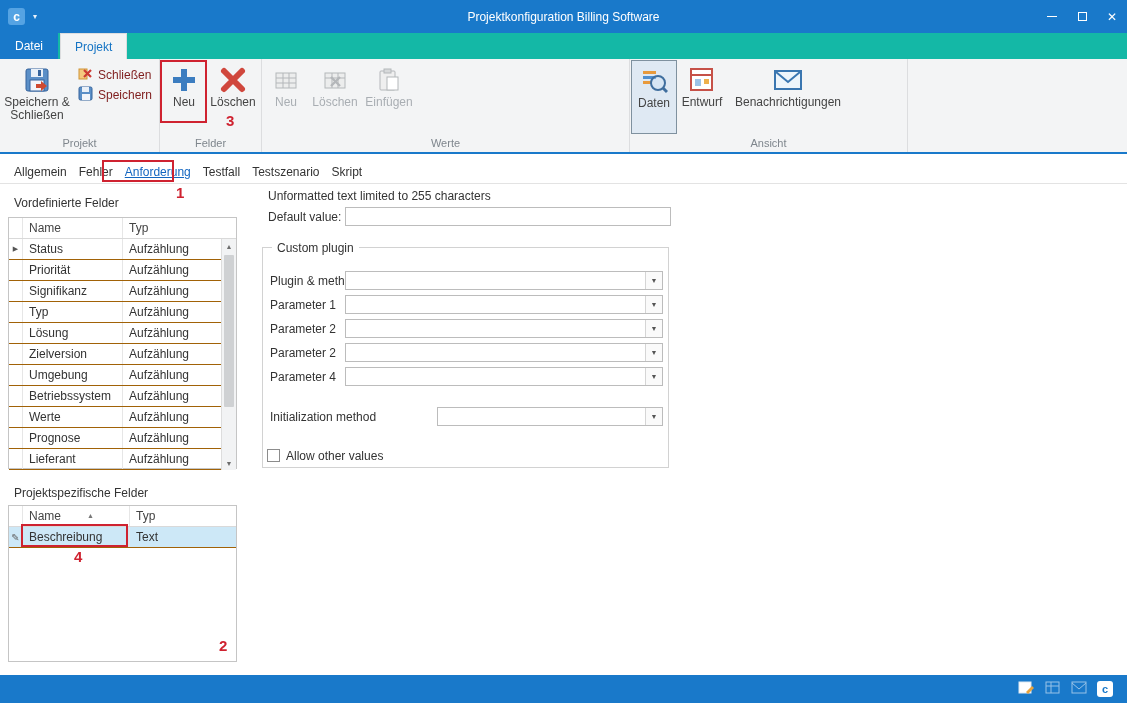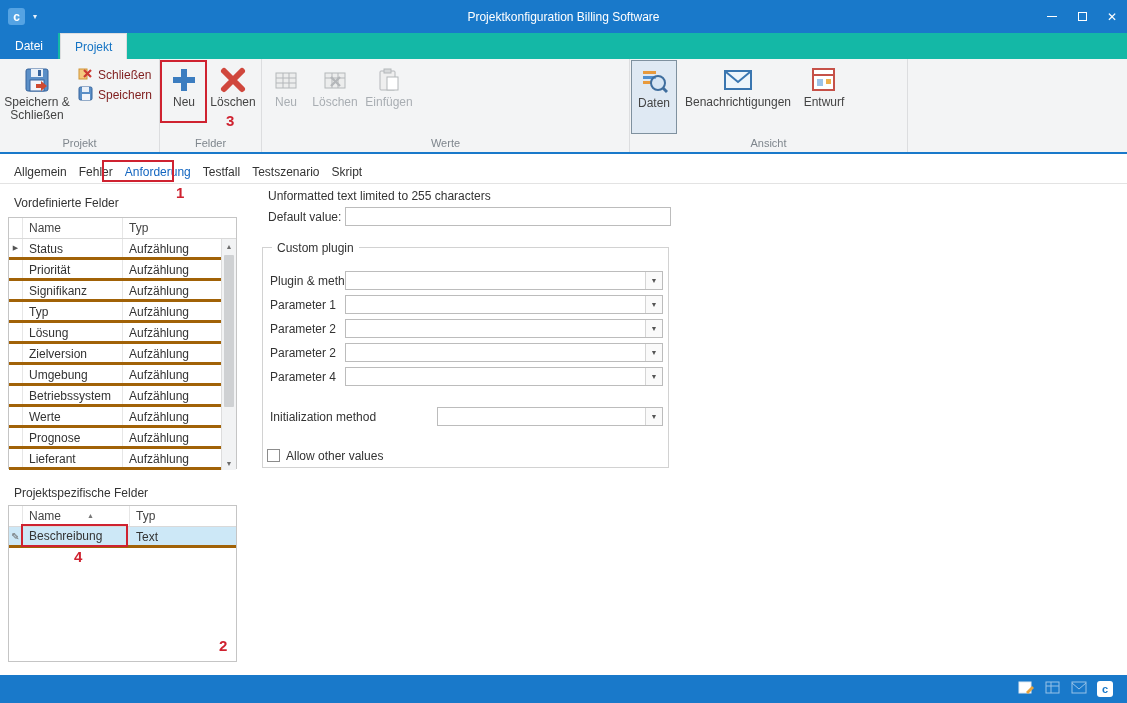--- a/index.html
+++ b/index.html
@@ -30,29 +30,29 @@
   .bicon{height:33px;display:flex;align-items:center;justify-content:center}
   .blabel{font-size:12px;text-align:center;line-height:13px;color:#444;white-space:normal}
   .smallcol{display:flex;flex-direction:column;margin-top:5px}
   .smallbtn{display:flex;align-items:center;gap:5px;height:20px;padding:0 5px;color:#7f1d1d}
   .dis .blabel,.smallbtn.dis{color:#a9aeb3}
   .btn-sel{background:#dfe9f3;border:1px solid #7f919f}
 
   
   .cfg-tabs{position:absolute;top:160px;left:0;width:100%;height:24px;display:flex;align-items:center;padding-left:12px;gap:8px;border-bottom:1px solid #e3e3e3;background:#fff}
   .cfg-tab{color:#333;padding:0 2px}
-  .cfg-tab.active{color:#1366c0;}
+  .cfg-tab.active{color:#1366c0;text-decoration:underline}
 
   
   .lp-title{position:absolute;left:14px;color:#333}
   .grid{position:absolute;left:8px;width:229px;border:1px solid #c5c5c5;background:#fff;display:flex;flex-direction:column}
   .ghead{display:flex;height:21px;border-bottom:1px solid #d9d9d9;color:#444}
   .gbody{flex:1;display:flex}
   .growscol{flex:1}
-  .grow{display:flex;height:21px;border-bottom:3px solid #a16207}
+  .grow{display:flex;height:21px;border-bottom:1px solid #a16207}
   .gind{width:14px;border-right:1px solid #e6e6e6;display:flex;align-items:center;justify-content:center;color:#555}
   .gname{width:100px;border-right:1px solid #e6e6e6;padding:0 0 0 6px;line-height:20px;overflow:hidden;white-space:nowrap}
   .gtyp{flex:1;padding-left:6px;line-height:20px;overflow:hidden;white-space:nowrap}
   .ghead .gname,.ghead .gtyp{line-height:20px}
   .scrollbar{width:15px;border-left:1px solid #ddd;background:#f2f3f4;position:relative}
   .sc-arrow{position:absolute;left:0;width:100%;height:14px;display:flex;align-items:center;justify-content:center;font-size:7px;color:#6d6d6d}
   .sc-thumb{position:absolute;left:2px;right:2px;top:16px;height:152px;background:#cfd1d3;border-radius:1px}
   .g2name{width:107px;border-right:1px solid #e6e6e6;padding-left:6px;line-height:20px;display:flex;align-items:center}
   .sortglyph{font-size:7px;color:#777;margin-left:26px}
   .rowsel{background:#cde8f7}
@@ -203,39 +203,39 @@
             <svg width="28" height="28" viewBox="0 0 28 28">
                 <rect x="3" y="4" width="13" height="3" fill="#e89a3c"></rect>
                 <rect x="3" y="9" width="13" height="3" fill="#4f8fd0"></rect>
                 <rect x="3" y="14" width="9" height="3" fill="#e89a3c"></rect>
                 <circle cx="18" cy="16" r="7" fill="rgba(200,225,245,0.35)" stroke="#3f6e9e" stroke-width="2"></circle>
                 <path d="M23 21 L27 25" stroke="#3f6e9e" stroke-width="3"></path>
               </svg>
           </span>
           <span class="blabel">Daten</span>
         </div>
-        <div class="bigbtn" style="width:122px">
-          <span class="bicon">
-            <svg width="30" height="26" viewBox="0 0 30 26">
-                <rect x="2" y="4" width="26" height="18" fill="#eef5fb" stroke="#3a76b0" stroke-width="2"></rect>
-                <path d="M3 5 L15 15 L27 5" fill="none" stroke="#3a76b0" stroke-width="2"></path>
-              </svg>
-          </span>
-          <span class="blabel">Benachrichtigungen</span>
-        </div>
         <div class="bigbtn" style="width:50px">
           <span class="bicon">
             <svg width="28" height="28" viewBox="0 0 28 28">
                 <rect x="3" y="3" width="21" height="21" fill="#fff" stroke="#c65148" stroke-width="2"></rect>
                 <path d="M3 9 H24" stroke="#c65148" stroke-width="2"></path>
                 <rect x="7" y="13" width="6" height="7" fill="#9cc3e8"></rect>
                 <rect x="16" y="13" width="5" height="5" fill="#eeb04c"></rect>
               </svg>
           </span>
           <span class="blabel">Entwurf</span>
+        </div>
+        <div class="bigbtn" style="width:122px">
+          <span class="bicon">
+            <svg width="30" height="26" viewBox="0 0 30 26">
+                <rect x="2" y="4" width="26" height="18" fill="#eef5fb" stroke="#3a76b0" stroke-width="2"></rect>
+                <path d="M3 5 L15 15 L27 5" fill="none" stroke="#3a76b0" stroke-width="2"></path>
+              </svg>
+          </span>
+          <span class="blabel">Benachrichtigungen</span>
         </div>
       </div>
       <div class="rg-caption">Ansicht</div>
     </div>
 
     <div style="flex:1"></div>
   </div>
 
   <div class="cfg-tabs">
     <span class="cfg-tab">Allgemein</span>

